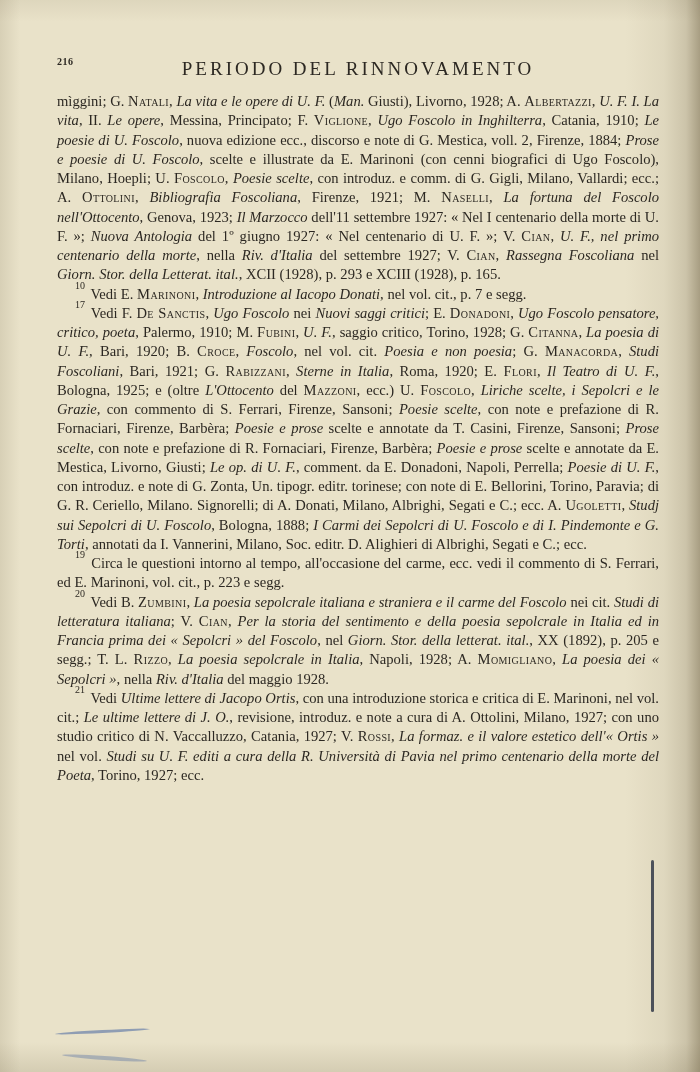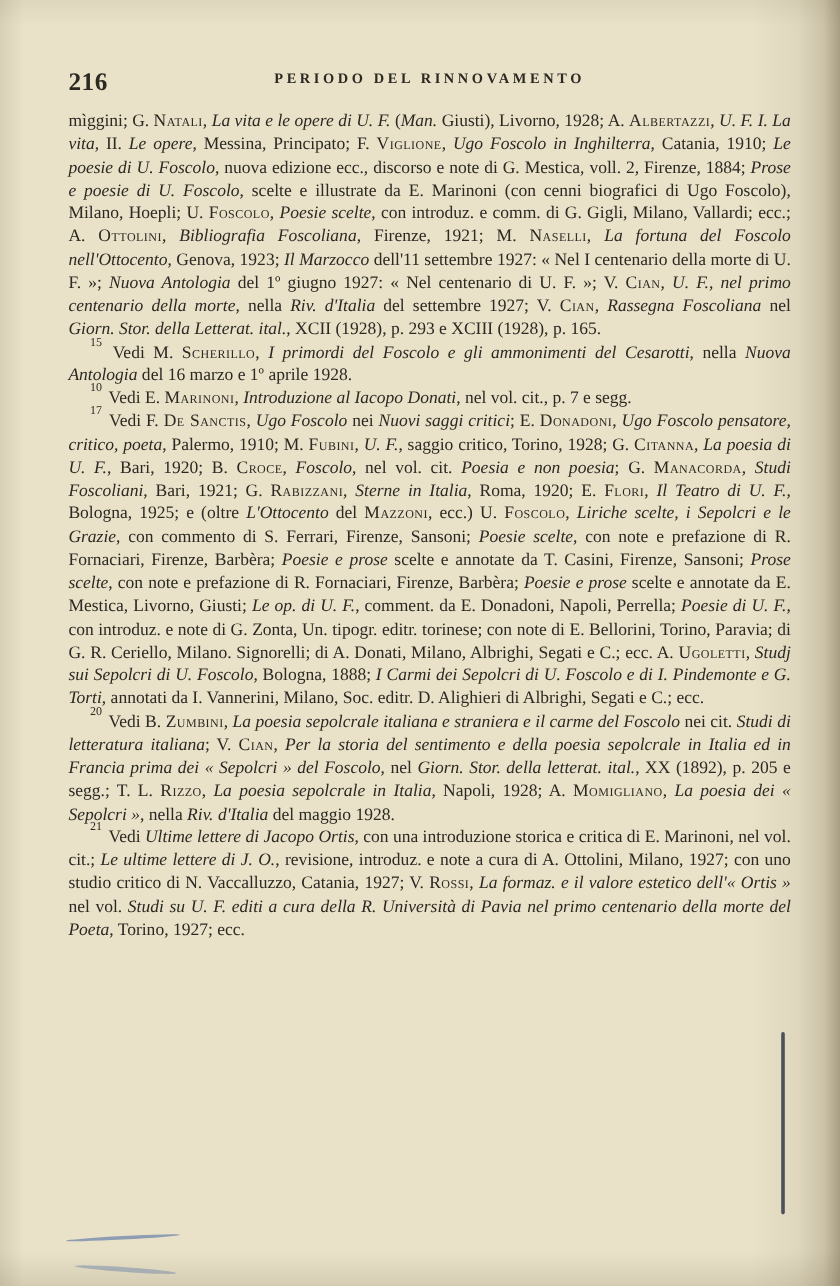--- a/index.html
+++ b/index.html
@@ -26,27 +26,27 @@
   .running-head {
     position: relative;
     height: 22px;
     margin-bottom: 14px;
   }
   .page-num {
     position: absolute;
     left: 0;
     top: 0;
     font-weight: 700;
-    font-size: 21px;
+    font-size: 10px;
     letter-spacing: 0.5px;
   }
   .head-title {
     text-align: center;
-    font-weight: 700;
-    font-size: 12px;
+    font-weight: 400;
+    font-size: 19px;
     letter-spacing: 3px;
     padding-top: 2px;
   }
   .body-text {
     font-size: 14.6px;
     line-height: 19.25px;
     text-align: justify;
   }
   .body-text p {
     margin: 0;
@@ -89,23 +89,23 @@
 </head>
 <body>
 
 <div class="sheet">
   <div class="running-head">
     <span class="page-num">216</span>
     <div class="head-title">PERIODO DEL RINNOVAMENTO</div>
   </div>
   <div class="body-text">
       <p class=""><span>mìggini; G. </span><span class="sc">Natali</span><span>, </span><span class="it">La vita e le opere di U. F.</span><span> (</span><span class="it">Man.</span><span> Giusti), Livorno, 1928; A. </span><span class="sc">Albertazzi</span><span>, </span><span class="it">U. F. I. La vita</span><span>, II. </span><span class="it">Le opere</span><span>, Messina, Principato; F. </span><span class="sc">Viglione</span><span>, </span><span class="it">Ugo Foscolo in Inghilterra</span><span>, Catania, 1910; </span><span class="it">Le poesie di U. Foscolo</span><span>, nuova edizione ecc., discorso e note di G. Mestica, voll. 2, Firenze, 1884; </span><span class="it">Prose e poesie di U. Foscolo</span><span>, scelte e illustrate da E. Marinoni (con cenni biografici di Ugo Foscolo), Milano, Hoepli; U. </span><span class="sc">Foscolo</span><span>, </span><span class="it">Poesie scelte</span><span>, con introduz. e comm. di G. Gigli, Milano, Vallardi; ecc.; A. </span><span class="sc">Ottolini</span><span>, </span><span class="it">Bibliografia Foscoliana</span><span>, Firenze, 1921; M. </span><span class="sc">Naselli</span><span>, </span><span class="it">La fortuna del Foscolo nell'Ottocento</span><span>, Genova, 1923; </span><span class="it">Il Marzocco</span><span> dell'11 settembre 1927: « Nel I centenario della morte di U. F. »; </span><span class="it">Nuova Antologia</span><span> del 1º giugno 1927: « Nel centenario di U. F. »; V. </span><span class="sc">Cian</span><span>, </span><span class="it">U. F., nel primo centenario della morte</span><span>, nella </span><span class="it">Riv. d'Italia</span><span> del settembre 1927; V. </span><span class="sc">Cian</span><span>, </span><span class="it">Rassegna Foscoliana</span><span> nel </span><span class="it">Giorn. Stor. della Letterat. ital.</span><span>, XCII (1928), p. 293 e XCIII (1928), p. 165.</span></p>
-      <p class="indent"><sup class="fn">15</sup><span> Vedi M. </span><span class="sc">Scherillo</span><span>, </span><span class="it">I primordi del Foscolo e gli ammonimenti del Cesarotti</span><span>, nella </span><span class="it">Nuova Antologia</span><span> del 16 marzo e 1º aprile 1928.</span></p>
       <p class="indent"><sup class="fn">10</sup><span> Vedi E. </span><span class="sc">Marinoni</span><span>, </span><span class="it">Introduzione al Iacopo Donati</span><span>, nel vol. cit., p. 7 e segg.</span></p>
       <p class="indent"><sup class="fn">17</sup><span> Vedi F. </span><span class="sc">De Sanctis</span><span>, </span><span class="it">Ugo Foscolo</span><span> nei </span><span class="it">Nuovi saggi critici</span><span>; E. </span><span class="sc">Donadoni</span><span>, </span><span class="it">Ugo Foscolo pensatore, critico, poeta</span><span>, Palermo, 1910; M. </span><span class="sc">Fubini</span><span>, </span><span class="it">U. F.</span><span>, saggio critico, Torino, 1928; G. </span><span class="sc">Citanna</span><span>, </span><span class="it">La poesia di U. F.</span><span>, Bari, 1920; B. </span><span class="sc">Croce</span><span>, </span><span class="it">Foscolo</span><span>, nel vol. cit. </span><span class="it">Poesia e non poesia</span><span>; G. </span><span class="sc">Manacorda</span><span>, </span><span class="it">Studi Foscoliani</span><span>, Bari, 1921; G. </span><span class="sc">Rabizzani</span><span>, </span><span class="it">Sterne in Italia</span><span>, Roma, 1920; E. </span><span class="sc">Flori</span><span>, </span><span class="it">Il Teatro di U. F.</span><span>, Bologna, 1925; e (oltre </span><span class="it">L'Ottocento</span><span> del </span><span class="sc">Mazzoni</span><span>, ecc.) U. </span><span class="sc">Foscolo</span><span>, </span><span class="it">Liriche scelte, i Sepolcri e le Grazie</span><span>, con commento di S. Ferrari, Firenze, Sansoni; </span><span class="it">Poesie scelte</span><span>, con note e prefazione di R. Fornaciari, Firenze, Barbèra; </span><span class="it">Poesie e prose</span><span> scelte e annotate da T. Casini, Firenze, Sansoni; </span><span class="it">Prose scelte</span><span>, con note e prefazione di R. Fornaciari, Firenze, Barbèra; </span><span class="it">Poesie e prose</span><span> scelte e annotate da E. Mestica, Livorno, Giusti; </span><span class="it">Le op. di U. F.</span><span>, comment. da E. Donadoni, Napoli, Perrella; </span><span class="it">Poesie di U. F.</span><span>, con introduz. e note di G. Zonta, Un. tipogr. editr. torinese; con note di E. Bellorini, Torino, Paravia; di G. R. Ceriello, Milano. Signorelli; di A. Donati, Milano, Albrighi, Segati e C.; ecc. A. </span><span class="sc">Ugoletti</span><span>, </span><span class="it">Studj sui Sepolcri di U. Foscolo</span><span>, Bologna, 1888; </span><span class="it">I Carmi dei Sepolcri di U. Foscolo e di I. Pindemonte e G. Torti</span><span>, annotati da I. Vannerini, Milano, Soc. editr. D. Alighieri di Albrighi, Segati e C.; ecc.</span></p>
+      <p class="indent"><sup class="fn">19</sup><span> Circa le questioni intorno al tempo, all'occasione del carme, ecc. vedi il commento di S. Ferrari, ed E. Marinoni, vol. cit., p. 223 e segg.</span></p>
       <p class="indent"><sup class="fn">20</sup><span> Vedi B. </span><span class="sc">Zumbini</span><span>, </span><span class="it">La poesia sepolcrale italiana e straniera e il carme del Foscolo</span><span> nei cit. </span><span class="it">Studi di letteratura italiana</span><span>; V. </span><span class="sc">Cian</span><span>, </span><span class="it">Per la storia del sentimento e della poesia sepolcrale in Italia ed in Francia prima dei « Sepolcri » del Foscolo</span><span>, nel </span><span class="it">Giorn. Stor. della letterat. ital.</span><span>, XX (1892), p. 205 e segg.; T. L. </span><span class="sc">Rizzo</span><span>, </span><span class="it">La poesia sepolcrale in Italia</span><span>, Napoli, 1928; A. </span><span class="sc">Momigliano</span><span>, </span><span class="it">La poesia dei « Sepolcri »</span><span>, nella </span><span class="it">Riv. d'Italia</span><span> del maggio 1928.</span></p>
       <p class="indent"><sup class="fn">21</sup><span> Vedi </span><span class="it">Ultime lettere di Jacopo Ortis</span><span>, con una introduzione storica e critica di E. Marinoni, nel vol. cit.; </span><span class="it">Le ultime lettere di J. O.</span><span>, revisione, introduz. e note a cura di A. Ottolini, Milano, 1927; con uno studio critico di N. Vaccalluzzo, Catania, 1927; V. </span><span class="sc">Rossi</span><span>, </span><span class="it">La formaz. e il valore estetico dell'« Ortis »</span><span> nel vol. </span><span class="it">Studi su U. F. editi a cura della R. Università di Pavia nel primo centenario della morte del Poeta</span><span>, Torino, 1927; ecc.</span></p>
     </div>
 </div>
 
 <div class="pen-vertical"></div>
 <div class="pen-blue a"></div>
 <div class="pen-blue b"></div>
 
 </body></html>

